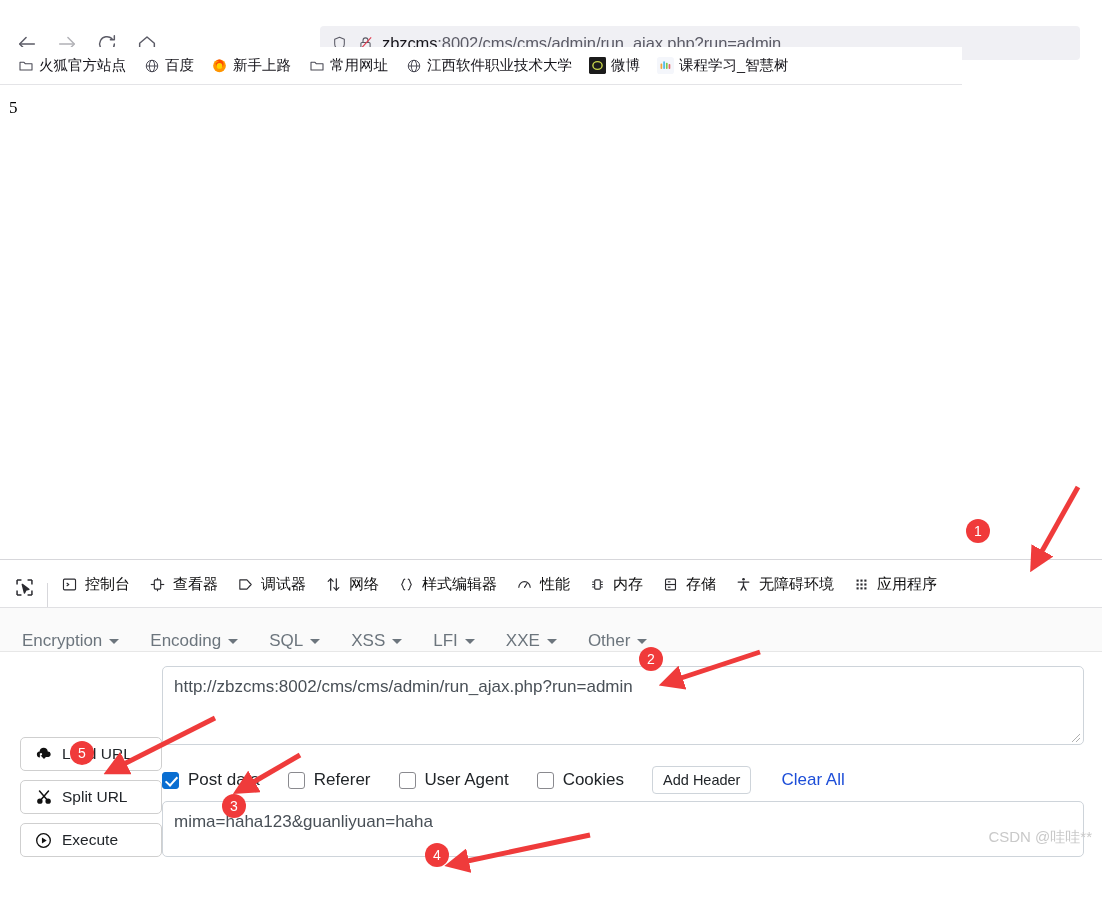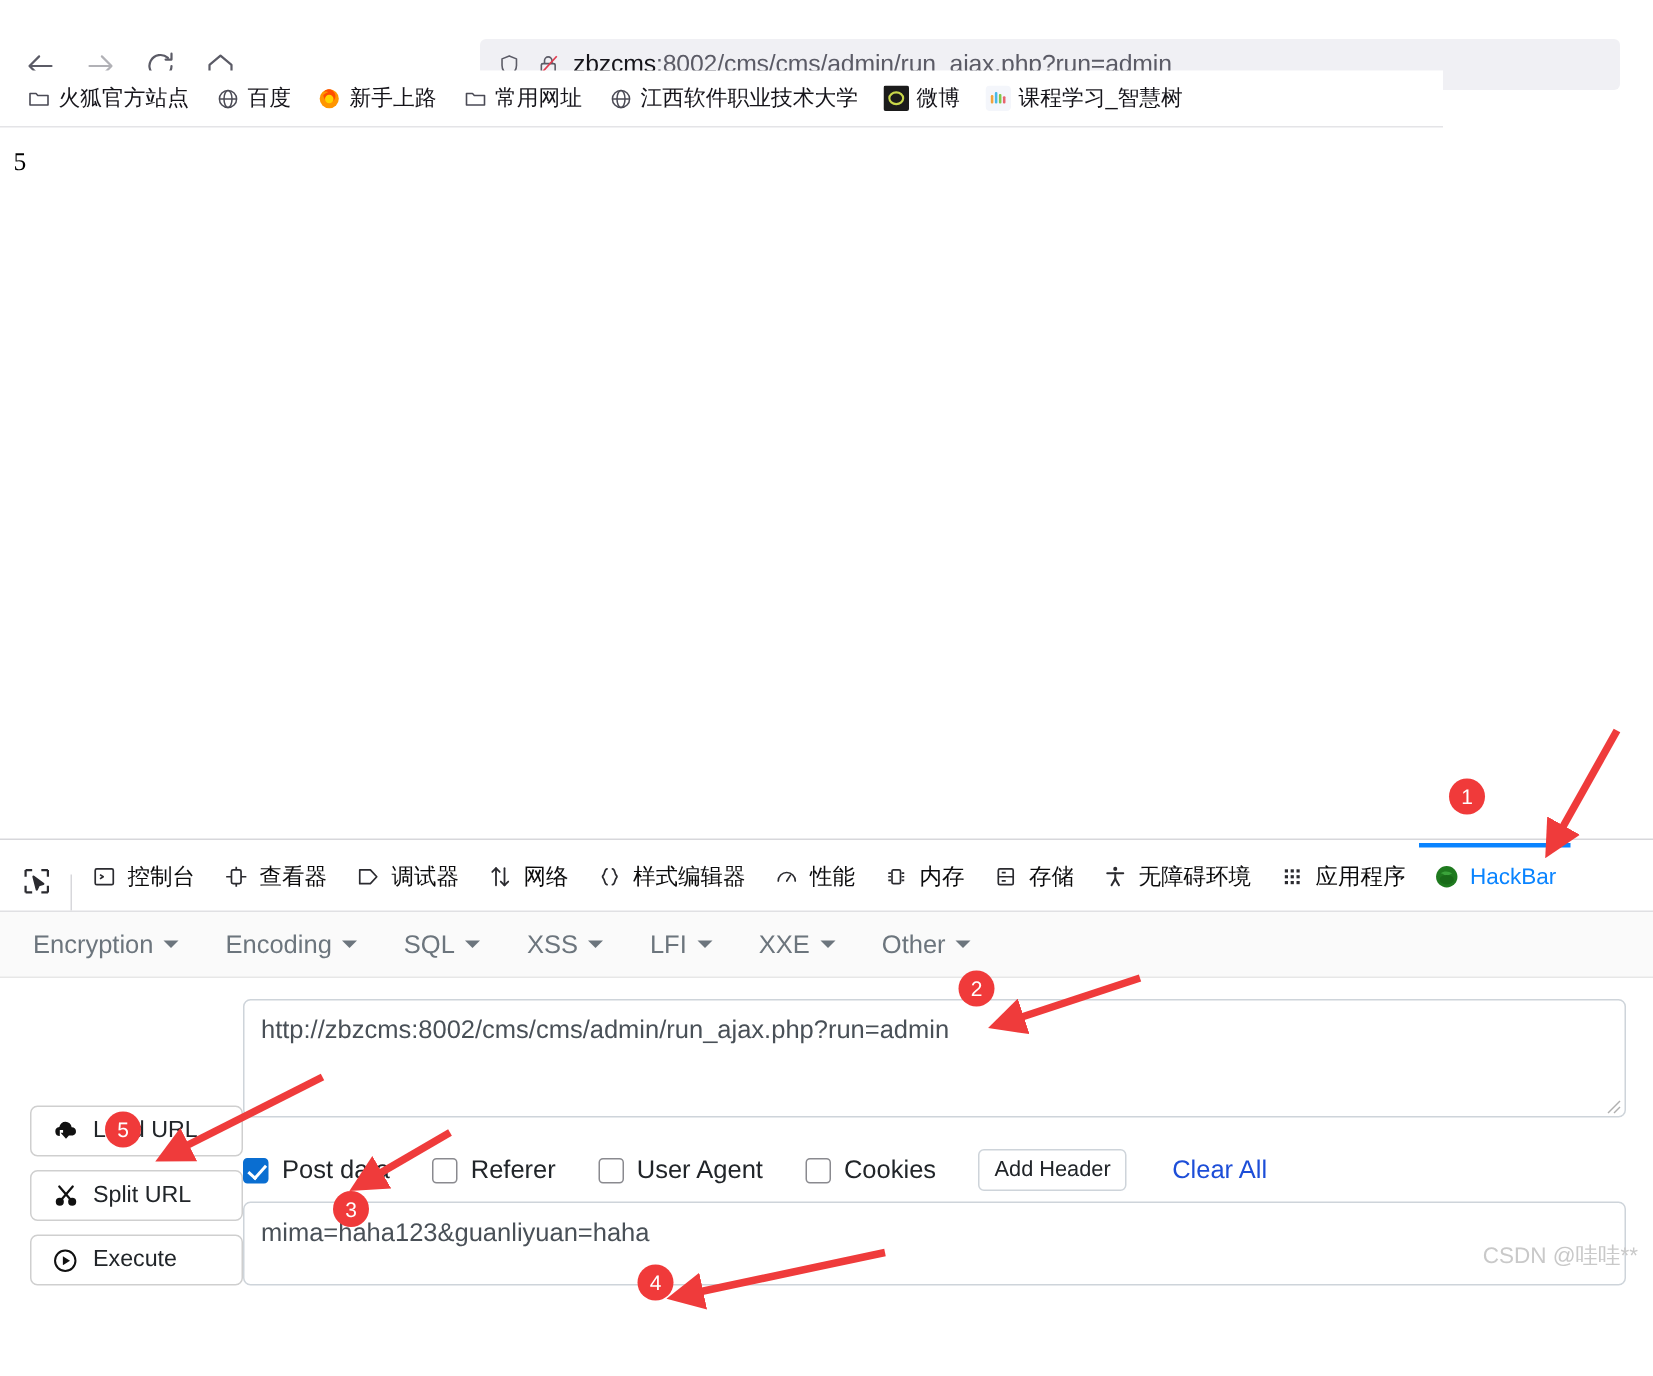--- a/index.html
+++ b/index.html
@@ -103,21 +103,21 @@
   .dt-tab .tico { width:19px;height:19px;display:flex;align-items:center;justify-content:center;flex:0 0 19px;color:#2b2b30;}
   .dt-tab.active { color: #0a84ff; }
   .dt-tab.active::before{
     content:""; position:absolute; left:0; right:0; top:0; height:3px; background:#0a84ff;
   }
 
   
   .hb-panel { position: relative; background:#fff; }
   .hb-menubar {
     height: 44px;
-    display: flex; align-items: center;
+    display: flex; align-items: flex-end;
     padding-left: 22px;
     background: #fafafa;
     border-bottom: 1px solid #e7e7e7;
     gap: 0px;
   }
   .hb-menu {
     font-size: 17px;
     color: #6c757d;
     padding: 0 17px 0 0;
     margin-right: 14px;
@@ -495,30 +495,20 @@
               <rect x="10.5" y="10.5" width="3" height="3"></rect>
               <rect x="16" y="10.5" width="3" height="3"></rect>
               <rect x="5" y="16" width="3" height="3"></rect>
               <rect x="10.5" y="16" width="3" height="3"></rect>
               <rect x="16" y="16" width="3" height="3"></rect>
             </svg>
         </span>
         <span>应用程序</span>
       </div>
 
-      <div class="dt-tab active">
-        <span class="tico">
-          <svg width="19" height="19" viewBox="0 0 24 24">
-              <circle cx="12" cy="12" r="9" fill="#1f7a1f"></circle>
-              <path d="M7 9c2.5-2 7-2 9.5.5-2 .3-3.5 1.4-4.5 2.8-1.3-1.6-3-2.8-5-3.3z" fill="#3aa33a"></path>
-              <ellipse cx="12" cy="14.5" rx="6" ry="4" fill="#196b19"></ellipse>
-            </svg>
-        </span>
-        <span>HackBar</span>
-      </div>
     </div>
 
     <div class="hb-panel">
 
       <div class="hb-menubar">
         <div class="hb-menu">
           <span>Encryption</span>
           <span class="caret"></span>
         </div>
         <div class="hb-menu">

